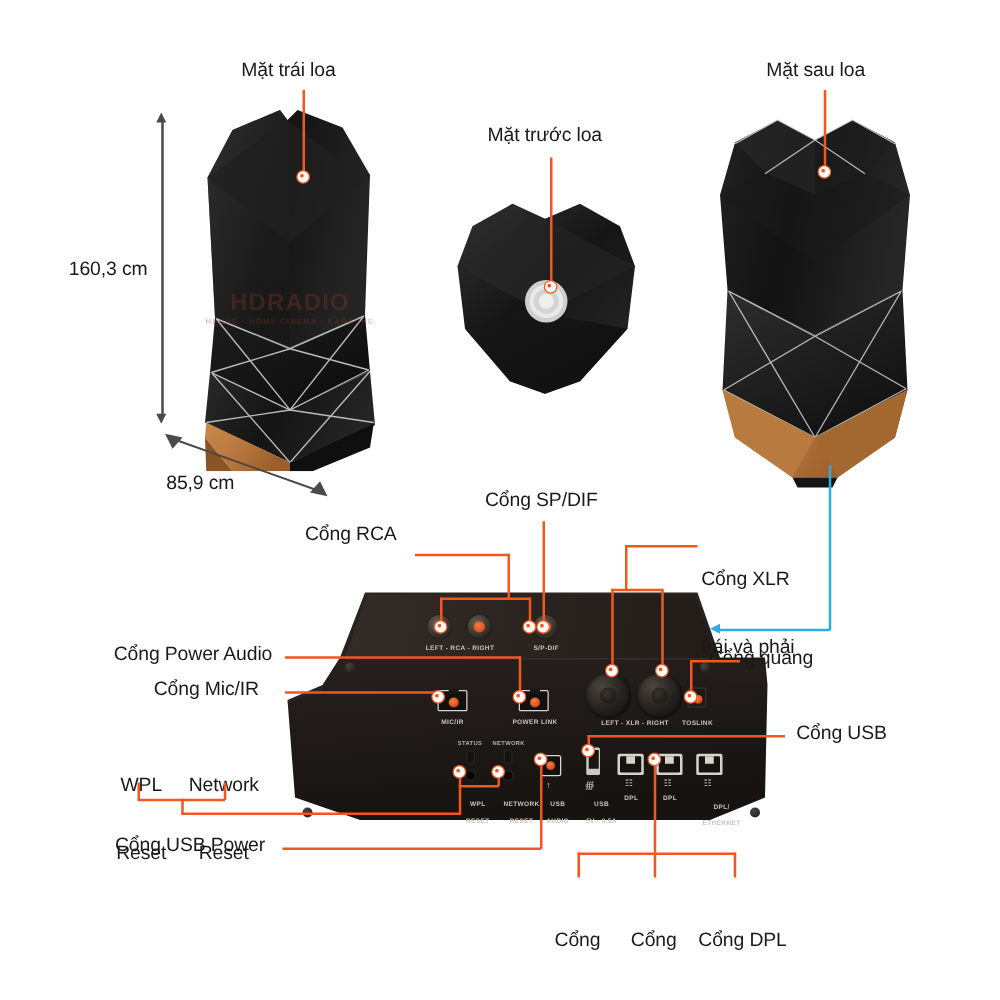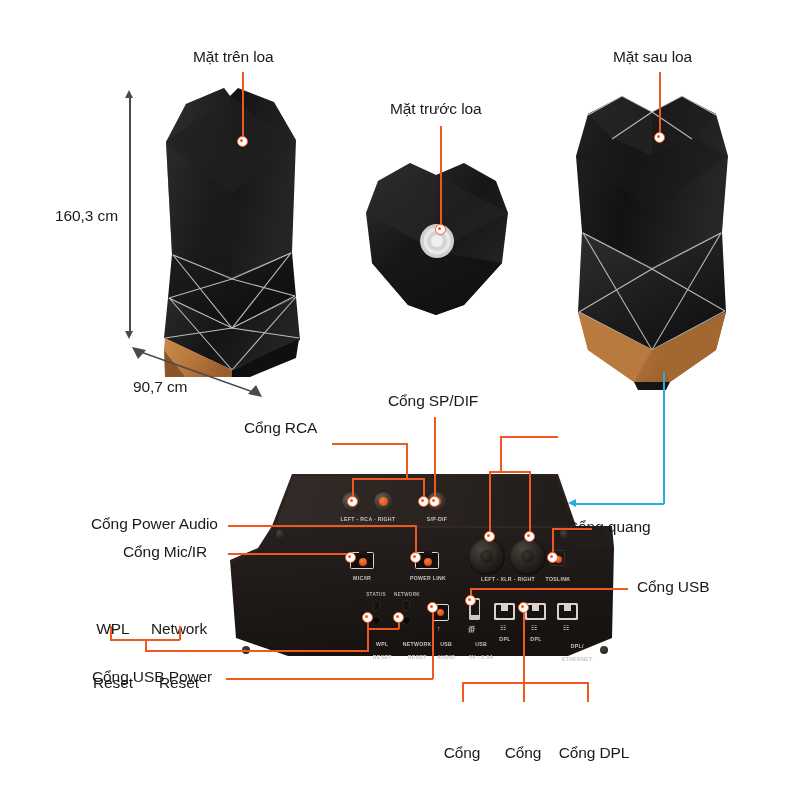--- a/index.html
+++ b/index.html
@@ -189,37 +189,41 @@
         <path d="M149,214 L86,197"></path>
         <path d="M23,216 L86,246 L149,214"></path>
         <path d="M24,217 L86,288 L150,215"></path>
         <path d="M19,256 L86,246 L153,256"></path>
       </g>
 
       <path d="M19,256 L86,288 L86,295 L40,295 L18,268 Z" fill="url(#wood1)"></path>
       <path d="M86,288 L153,257 L150,276 L104,295 L86,295 Z" fill="#0f0f0f"></path>
       <path d="M18,268 L40,295 L19,295 Z" fill="#8a5526"></path>
     </svg>
-  </div>
-
-  <div class="lbl" style="left:193px; top:48px;">Mặt trên loa</div>
+    <div class="wm" style="left:6px; top:150px; width:160px; text-align:center;">
+      <div class="l1">HDRADIO</div>
+      <div class="l2">HI-END · HOME CINEMA · KARAOKE</div>
+    </div>
+  </div>
+
+  <div class="lbl" style="left:193px; top:48px;">Mặt trái loa</div>
   <div class="ln v" style="left:242px; top:72px; height:66px;"></div>
   <div class="dot" style="left:237px; top:136px;"></div>
 
   <div class="ln gry v" style="left:129px; top:97px; height:235px;"></div>
   <div class="ah up" style="left:125px; top:90px;"></div>
   <div class="ah down" style="left:125px; top:331px;"></div>
   <div class="lbl r" style="left:30px; top:207px; width:88px;">160,3 cm</div>
 
   <svg style="position:absolute; left:130px; top:345px;" width="135" height="55" viewBox="0 0 135 55">
     <line x1="8" y1="6" x2="126" y2="48" stroke="#4a4a4a" stroke-width="1.6"></line>
     <polygon points="2,2 16,5 8,14" fill="#4a4a4a"></polygon>
     <polygon points="132,52 118,49 126,40" fill="#4a4a4a"></polygon>
   </svg>
-  <div class="lbl" style="left:133px; top:378px;">90,7 cm</div>
+  <div class="lbl" style="left:133px; top:378px;">85,9 cm</div>
 
   <div class="spk" style="left:352px; top:155px; width:170px; height:185px;">
     <svg width="170" height="185" viewBox="0 0 170 185">
       <defs>
         <linearGradient id="tg1" x1="0.1" y1="0" x2="0.9" y2="1">
           <stop offset="0" stop-color="#2e2e2e"></stop>
             <stop offset="0.45" stop-color="#161616"></stop>
             <stop offset="1" stop-color="#282828"></stop>
         </linearGradient>
         <linearGradient id="tg2" x1="0" y1="0" x2="1" y2="0.8">
@@ -410,20 +414,24 @@
   <div class="ln h" style="left:352px; top:478px; width:72px;"></div>
   <div class="ln v" style="left:352px; top:478px; height:22px;"></div>
   <div class="ln v" style="left:423px; top:478px; height:22px;"></div>
   <div class="dot" style="left:347px; top:496px;"></div>
   <div class="dot" style="left:418px; top:496px;"></div>
 
   <div class="lbl" style="left:388px; top:392px;">Cổng SP/DIF</div>
   <div class="ln v" style="left:434px; top:417px; height:80px;"></div>
   <div class="dot" style="left:429px; top:496px;"></div>
 
+  <div class="lbl" style="left:561px; top:418px;">
+    <div>Cổng XLR</div>
+    <div>trái và phải</div>
+  </div>
   <div class="ln h" style="left:500px; top:436px; width:58px;"></div>
   <div class="ln v" style="left:500px; top:436px; height:36px;"></div>
   <div class="ln h" style="left:489px; top:471px; width:41px;"></div>
   <div class="ln v" style="left:489px; top:471px; height:65px;"></div>
   <div class="ln v" style="left:529px; top:471px; height:65px;"></div>
   <div class="dot" style="left:484px; top:531px;"></div>
   <div class="dot" style="left:524px; top:531px;"></div>
 
   <div class="lbl" style="left:567px; top:518px;">Cổng quang</div>
   <div class="ln h" style="left:552px; top:528px; width:40px;"></div>

